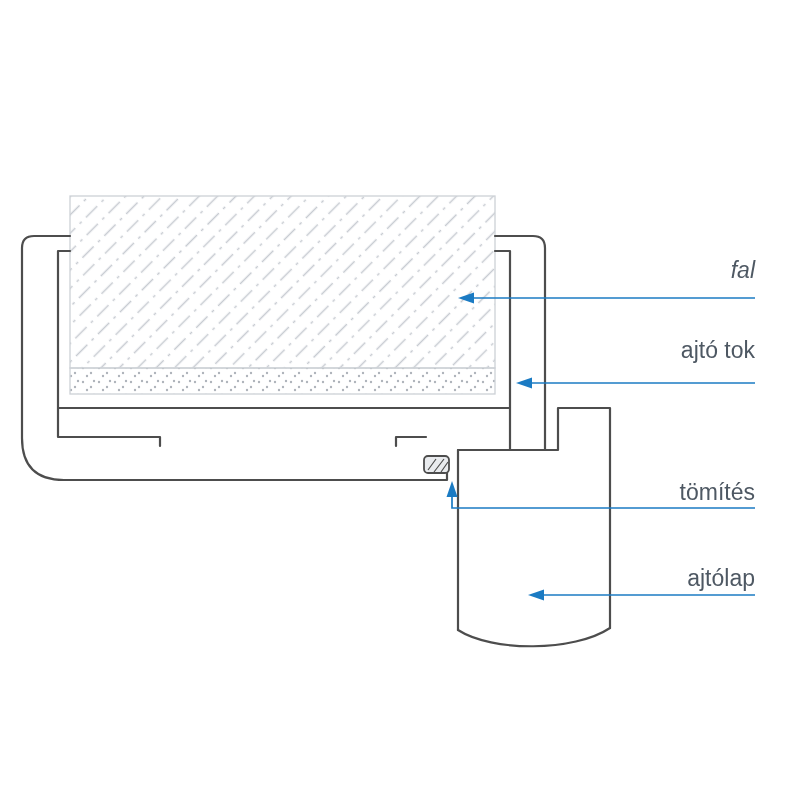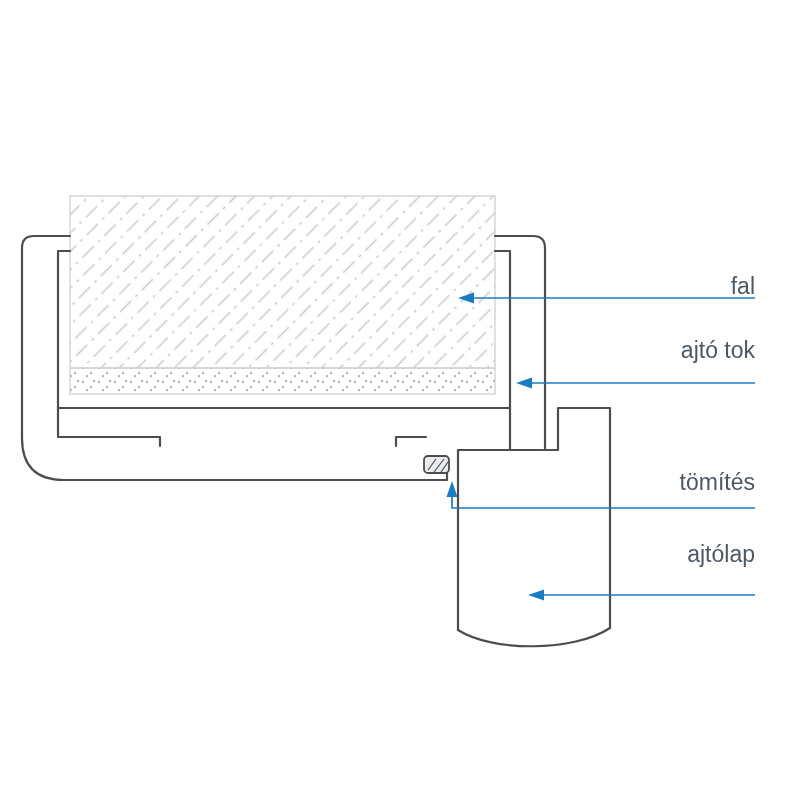--- a/index.html
+++ b/index.html
@@ -80,18 +80,18 @@
     </g>
 
     <g stroke="none" fill="#1b7bc3">
       <polygon points="458,298 474,292.5 474,303.5" fill="#1b7bc3"></polygon>
       <polygon points="516,383 532,377.5 532,388.5" fill="#1b7bc3"></polygon>
       <polygon points="452,481 446.5,497 457.5,497" fill="#1b7bc3"></polygon>
       <polygon points="528,595 544,589.5 544,600.5" fill="#1b7bc3"></polygon>
     </g>
   </svg>
 
-  <div class="label" style="top:272px;">fal</div>
+  <div class="label" style="top:256px;font-style:italic;">fal</div>
   <div class="label" style="top:336px;">ajtó tok</div>
-  <div class="label" style="top:468px;">tömítés</div>
-  <div class="label" style="top:540px;">ajtólap</div>
+  <div class="label" style="top:478px;">tömítés</div>
+  <div class="label" style="top:564px;">ajtólap</div>
 
 </div>
 
 </body></html>

